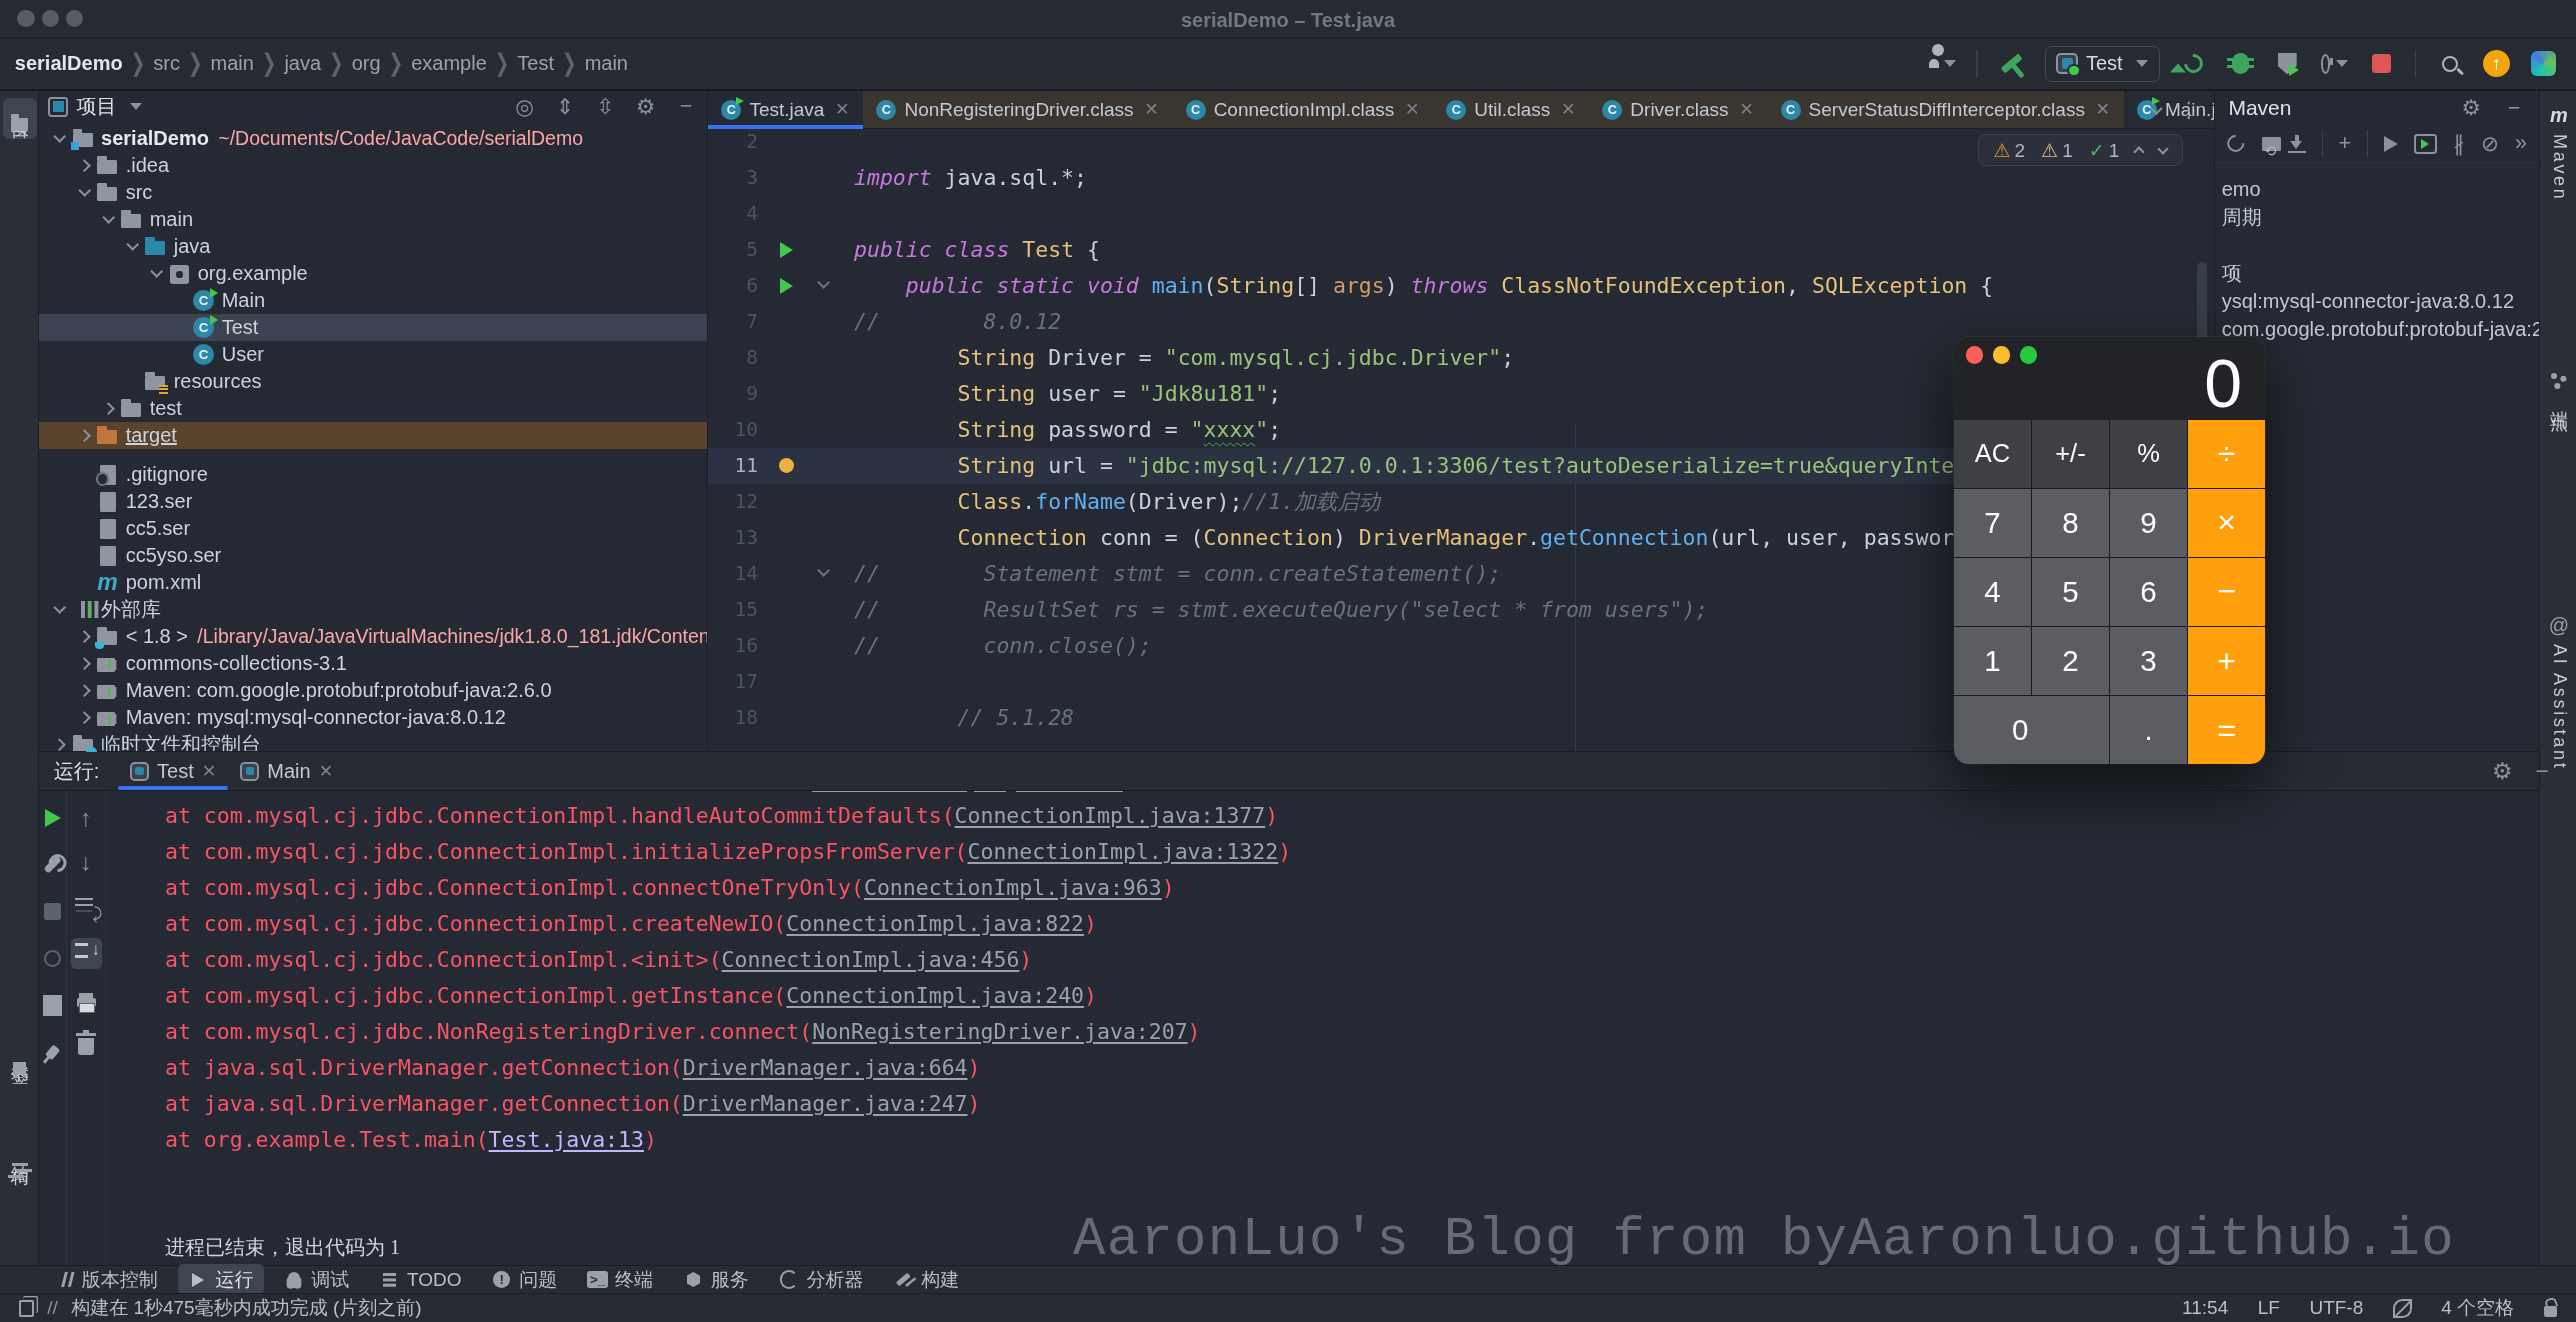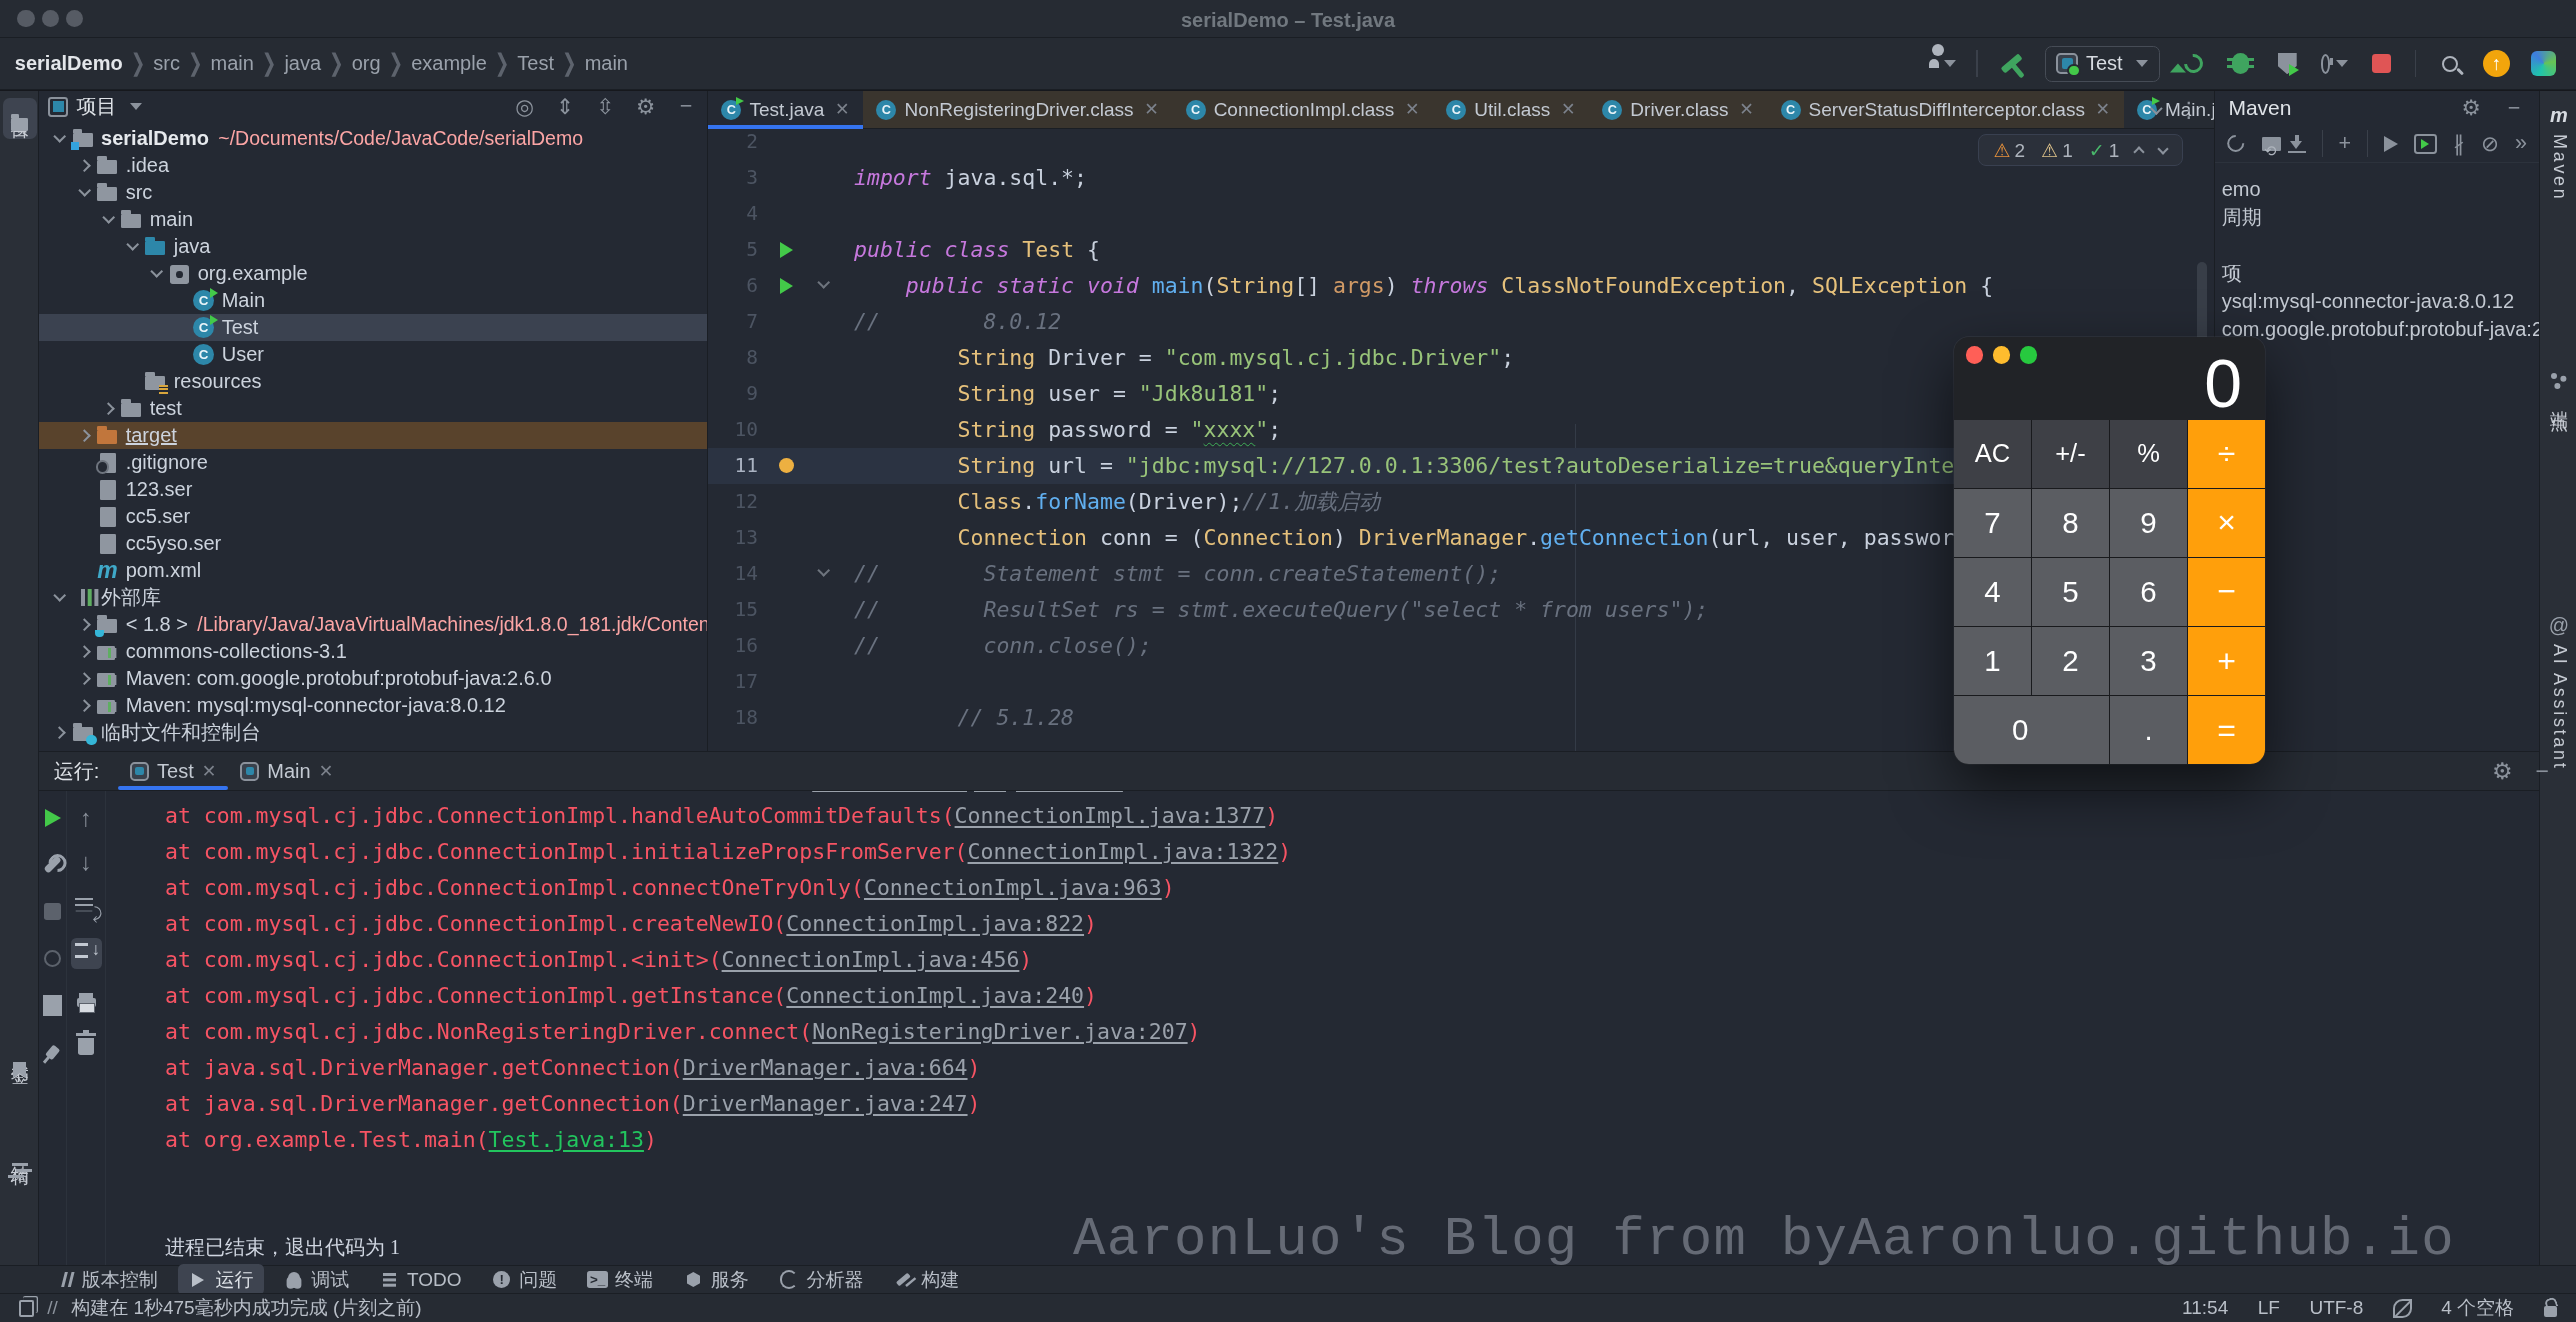--- a/index.html
+++ b/index.html
@@ -204,21 +204,21 @@
   .i-print::before { content:''; position:absolute; left:2.7px; top:-5.4px; width:13.4px; height:5.4px; background:#9aa1ab; }
   .i-print::after { content:''; position:absolute; left:2.7px; top:5.4px; width:13.4px; height:8px; background:#d7dbe1; border:1.3px solid #5c626c; }
   .i-trash { width:16px; height:17.4px; background:#9aa1ab; border-radius:0 0 2.7px 2.7px; position:relative; margin-top:4px; }
   .i-trash::before { content:''; position:absolute; top:-4.7px; left:-2px; width:20px; height:2.7px; background:#9aa1ab; }
   .i-trash::after { content:''; position:absolute; top:-8px; left:4.7px; width:6.7px; height:2.7px; background:#9aa1ab; }
   #console { position:absolute; left:67px; top:39px; right:0; bottom:0; overflow:hidden; font-family:"DejaVu Sans Mono",monospace; font-size:21.5px; }
   #clines { margin-top:-29.5px; }
   .crow { height:36px; display:flex; align-items:center; white-space:pre; padding-left:59px; }
   .err { color:#f75464; }
   .lnk { color:#9aa1ab; text-decoration:underline; text-underline-offset:3.4px; }
-  .lnkv { color:#22c55e; text-decoration:underline; text-underline-offset:3.4px; }
+  .lnkv { color:#c4b5fd; text-decoration:underline; text-underline-offset:3.4px; }
   #exitline { position:absolute; left:59px; top:443px; color:#d0d6e1; font-size:20px; font-family:Liberation Serif, serif; }
 
   
   #watermark { left:1073px; top:1209px; width:1476px; font-family:"Liberation Mono",monospace; font-size:54px; letter-spacing:1.3px; color:rgba(154,161,172,0.55); z-index:40; white-space:nowrap; }
 
   
   #bottombar { left:0; top:1265px; width:2576px; height:28px; background:#262b33; border-top:0.7px solid #1a1e24; display:flex; align-items:center; gap:9.4px; padding-left:44px; }
   .bitem { display:flex; align-items:center; gap:8px; font-size:19px; color:#b9bfc8; padding:2.7px 10.7px; border-radius:5.4px;text-align:right; }
   .bitem.act { background:#3e4450; color:#dfe3e8; }
   .bi { width:19px; height:19px; display:flex; align-items:center; justify-content:center; color:#9aa1ab; font-size:17.4px; }
@@ -481,21 +481,21 @@
 
       <div class="trow cc ic-excl tgt" style="padding-left: 34px; text-decoration: underline;">
         <span class="chev"></span>
         <span class="tic">
           <i></i>
         </span>
         <span class="lab">target</span>
         <span class="extra"></span>
       </div>
 
-      <div class="trow ic-ign" style="padding-left: 34px;">
+      <div class="trow ic-ign" style="padding-left: 34px; margin-top: 12px;">
         <span class="chev"></span>
         <span class="tic">
           <i></i>
         </span>
         <span class="lab">.gitignore</span>
         <span class="extra"></span>
       </div>
 
       <div class="trow ic-file" style="padding-left: 34px;">
         <span class="chev"></span>

